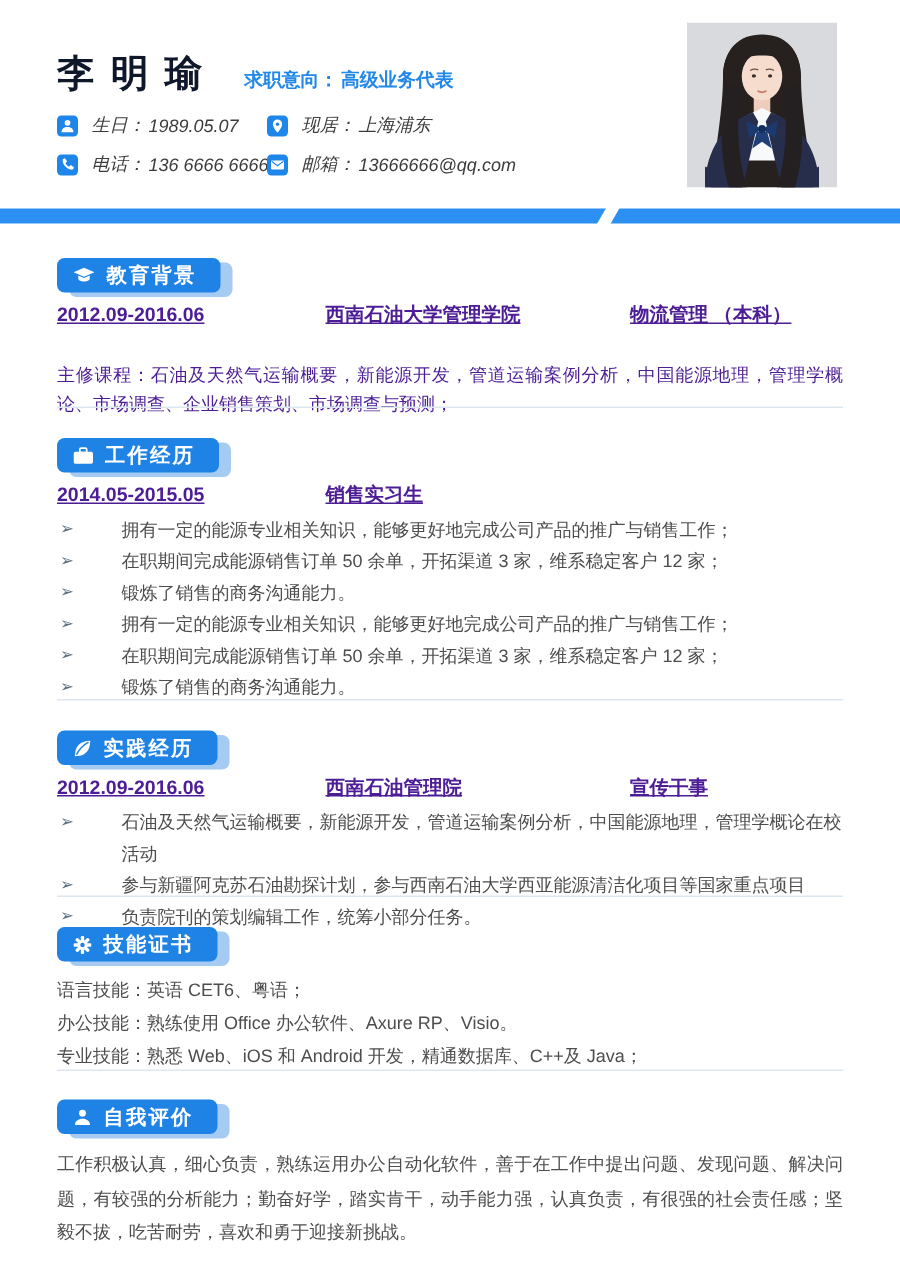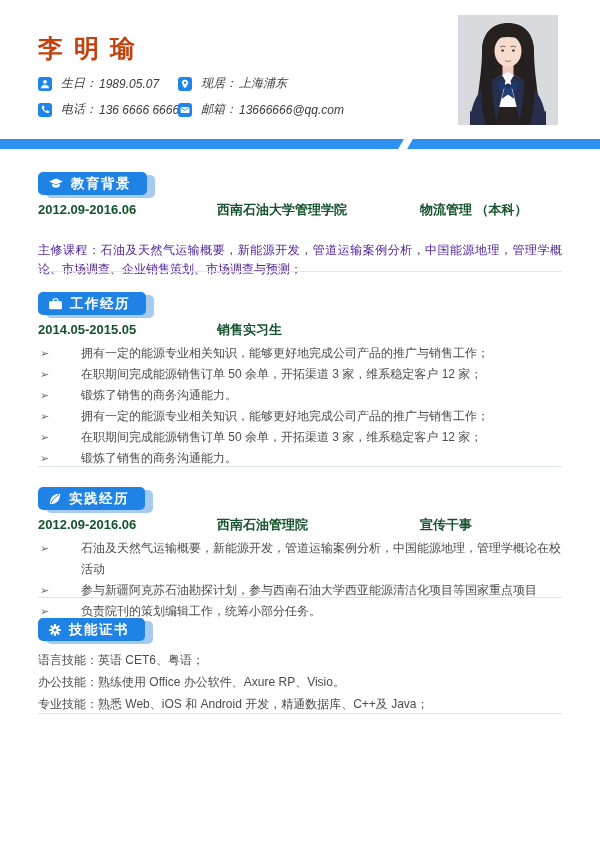--- a/index.html
+++ b/index.html
@@ -2,21 +2,21 @@
 <html><head>
 <meta charset="utf-8">
 <style>
   * { margin:0; padding:0; box-sizing:border-box; }
   html,body { background:#fff; }
   body { font-family:"Liberation Sans","DejaVu Sans",sans-serif; }
   .page { position:relative; width:600px; height:848px; background:#ffffff; overflow:hidden; }
 
   
   .name-row { position:absolute; left:38px; top:32px; display:flex; align-items:baseline; }
-  .name { font-size:25px; font-weight:bold; color:#c2410c; letter-spacing:2px; white-space:pre; }
+  .name { font-size:25px; font-weight:bold; color:#0f172a; letter-spacing:2px; white-space:pre; }
   .intent { margin-left:26px; font-size:12.5px; font-weight:bold; color:#2388E8; }
   .intent .v { margin-left:2px; }
 
   .contacts { position:absolute; left:38px; top:76px; display:grid;
               grid-template-columns:140px auto; row-gap:11px;font-style:italic; }
   .citem { display:flex; align-items:center; font-size:12px; color:#3C3C3C; height:15px; }
   .cicon { width:14px; height:14px; background:#1E86E8; border-radius:3px; margin-right:9px;
            display:flex; align-items:center; justify-content:center; flex:none; }
   .cicon svg { display:block; }
   .clabel { white-space:pre; }
@@ -34,21 +34,21 @@
   .sec { position:absolute; left:38px; width:524px; }
   .badge { position:relative; height:23px; width:max-content; }
   .badge-back { position:absolute; left:8px; top:3px; width:100%; height:23px;
                 background:#A5CBF2; border-radius:5px; }
   .badge-main { position:relative; display:inline-flex; align-items:center; gap:8px;
                 background:#1F83E6; color:#fff; font-weight:bold; font-size:13.5px;
                 height:23px; padding:0 16px 0 11px; border-radius:5px; letter-spacing:1.5px; }
   .badge-main svg { display:block; flex:none; }
 
   .meta-row { display:flex; margin-top:6px; font-size:13px; line-height:17px;
-              font-weight:bold; color:#14532d; }
+              font-weight:bold; color:#4c1d95;text-decoration:underline; }
   .meta-row .c1 { width:179px; }
   .meta-row .c2 { width:203px; }
   .meta-row .c3 { flex:1; }
 
   .body-text { margin-top:23px; font-size:12px; color:#4c1d95; line-height:19px;
                text-align:justify; }
   ul.bullets { list-style:none; margin-top:5px; }
   ul.bullets li { display:flex; font-size:12px; color:#4D4D4D; line-height:21px; }
   ul.bullets .mk { flex:none; width:24px; padding-left:2px; color:#5E7080; font-size:11px; }
   ul.bullets .tx { flex:1;margin-left:19px; }
@@ -61,20 +61,23 @@
 
   .divider { position:absolute; left:38px; width:524px; height:1px; background:#DDE7F1; }
 </style>
 </head>
 <body>
 
 <div class="page">
 
   <div class="name-row">
     <span class="name">李 明 瑜</span>
+    <span class="intent">
+      <span>求职意向：</span><span class="v">高级业务代表</span>
+    </span>
   </div>
 
   <div class="contacts">
     <div class="citem">
       <span class="cicon">
         <svg width="10" height="10" viewBox="0 0 12 12" fill="#fff">
             <circle cx="6" cy="3.4" r="2.3"></circle>
             <path d="M1.2 11c0-2.7 2.1-4.2 4.8-4.2S10.8 8.3 10.8 11z"></path>
           </svg>
       </span>
@@ -275,15 +278,28 @@
     </div>
     <div class="skill-lines">
       <p class="skill-line">语言技能：英语 CET6、粤语；</p>
       <p class="skill-line">办公技能：熟练使用 Office 办公软件、Axure RP、Visio。</p>
       <p class="skill-line">专业技能：熟悉 Web、iOS 和 Android 开发，精通数据库、C++及 Java；</p>
     </div>
   </section>
   <div class="divider" style="top:713px"></div>
 
   <section class="sec" style="top:733px">
+    <div class="badge">
+      <span class="badge-back"></span>
+      <span class="badge-main">
+        <span>
+          <svg width="12" height="12" viewBox="0 0 12 12" fill="#fff">
+              <circle cx="6" cy="3.1" r="2.3"></circle>
+              <path d="M1 11c0-2.7 2.2-4.2 5-4.2s5 1.5 5 4.2z"></path>
+            </svg>
+        </span>
+        <span>自我评价</span>
+      </span>
+    </div>
+    <p class="eval-text">工作积极认真，细心负责，熟练运用办公自动化软件，善于在工作中提出问题、发现问题、解决问题，有较强的分析能力；勤奋好学，踏实肯干，动手能力强，认真负责，有很强的社会责任感；坚毅不拔，吃苦耐劳，喜欢和勇于迎接新挑战。</p>
   </section>
 
 </div>
 
 </body></html>

